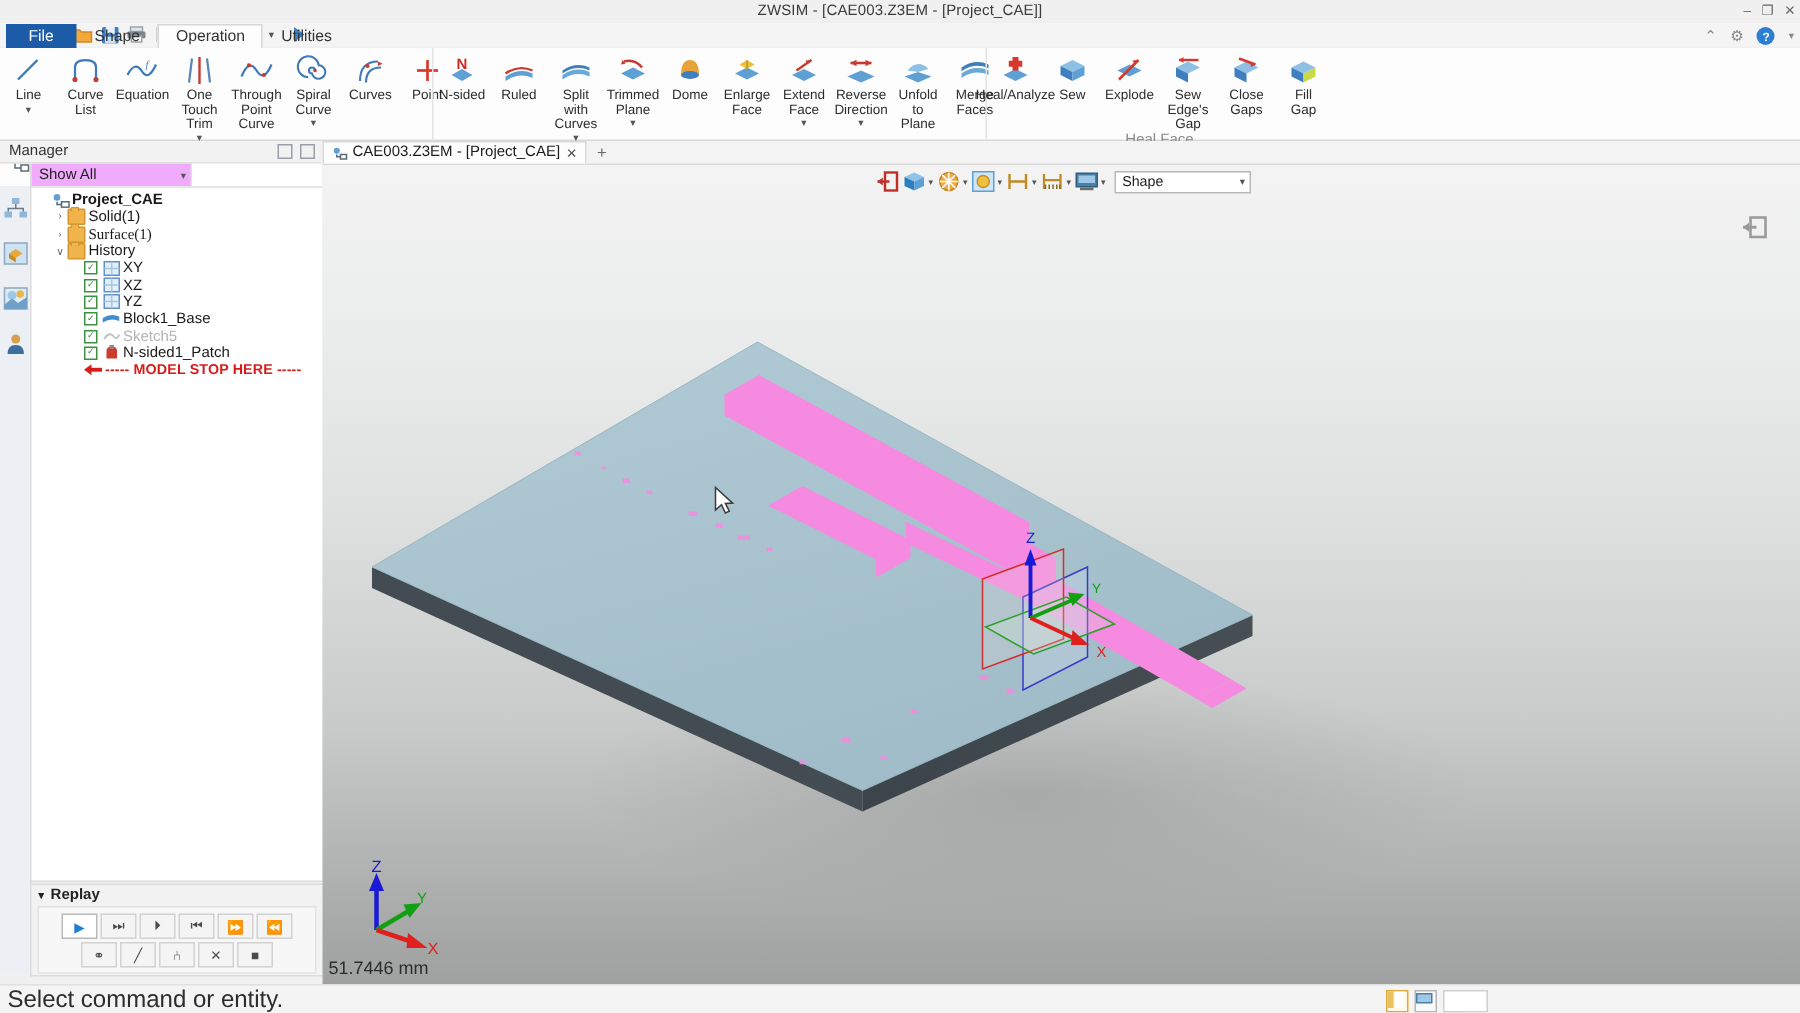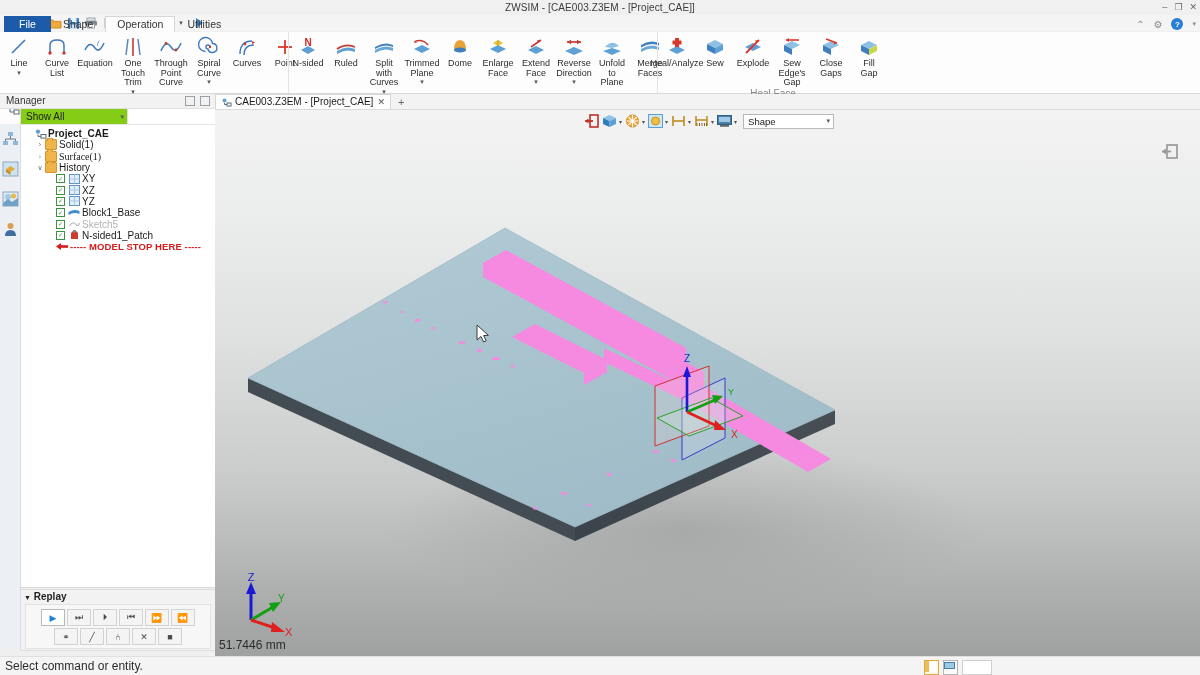--- a/index.html
+++ b/index.html
@@ -88,21 +88,21 @@
     border-bottom:1px solid #e0e0e0;
   }
   .mgr-title .mt{position:absolute;left:6px;top:0;line-height:14px;font-size:10px;color:#333;}
   .mgr-title .mbtns{position:absolute;right:4px;top:2px;display:flex;gap:5px;}
   .mgr-title .mbtns i{width:8px;height:8px;border:1px solid #9aa0a6;display:block;font-style:normal;}
 
   .mgr{
     position:absolute;left:20px;top:109px;width:194px;height:478px;
     background:#fff;border:1px solid #dcdcdc;border-top:none;
   }
-  .filterbar{display:flex;height:15px;border-bottom:1px solid #e6e6e6;background:#84cc16;}
+  .filterbar{display:flex;height:15px;border-bottom:1px solid #e6e6e6;background:#f0abfc;}
   .filtersel{
     flex:0 0 98px;display:flex;align-items:center;justify-content:space-between;
     padding:0 3px 0 5px;border-right:1px solid #e0e0e0;font-size:10px;color:#222;
   }
   .filtersel .cv{font-size:7px;color:#555;}
   .filterin{flex:1;background:#fff;}
 
   .tree{padding:3px 0 0 3px;}
   .trow{display:flex;align-items:center;height:11.3px;font-size:10px;white-space:nowrap;}
   .trow .exp{width:10px;text-align:center;font-size:7px;color:#666;}
@@ -161,21 +161,21 @@
   .exit-right{position:absolute;right:22px;top:32px;width:18px;height:18px;display:flex;align-items:center;justify-content:center;}
 
   .dimtext{position:absolute;left:4px;bottom:4px;font-size:12px;color:#2c2c2c;}
   .triad-bl{position:absolute;left:22px;bottom:20px;width:56px;height:62px;}
 
   
   .status{
     position:absolute;left:0;top:656px;width:1200px;height:19px;background:#f4f4f4;
     border-top:1px solid #e0e0e0;
   }
-  .status .stxt{position:absolute;left:5px;top:0;line-height:19px;font-size:12px;color:#2d2d2d;}
+  .status .stxt{position:absolute;left:5px;top:0;line-height:19px;font-size:16px;color:#2d2d2d;}
   .status .sicons{position:absolute;left:924px;top:3px;display:flex;gap:4px;}
   .sico{width:13px;height:13px;border:1px solid #b5b5b5;background:#fafafa;}
   .sico.sel{border-color:#e0a93a;background:#fff8e6;}
   .status .sfield{position:absolute;left:962px;top:3px;width:28px;height:13px;background:#fff;border:1px solid #cfcfcf;}
 
   svg{display:block;overflow:visible;}
 </style>
 </head>
 <body>
 

